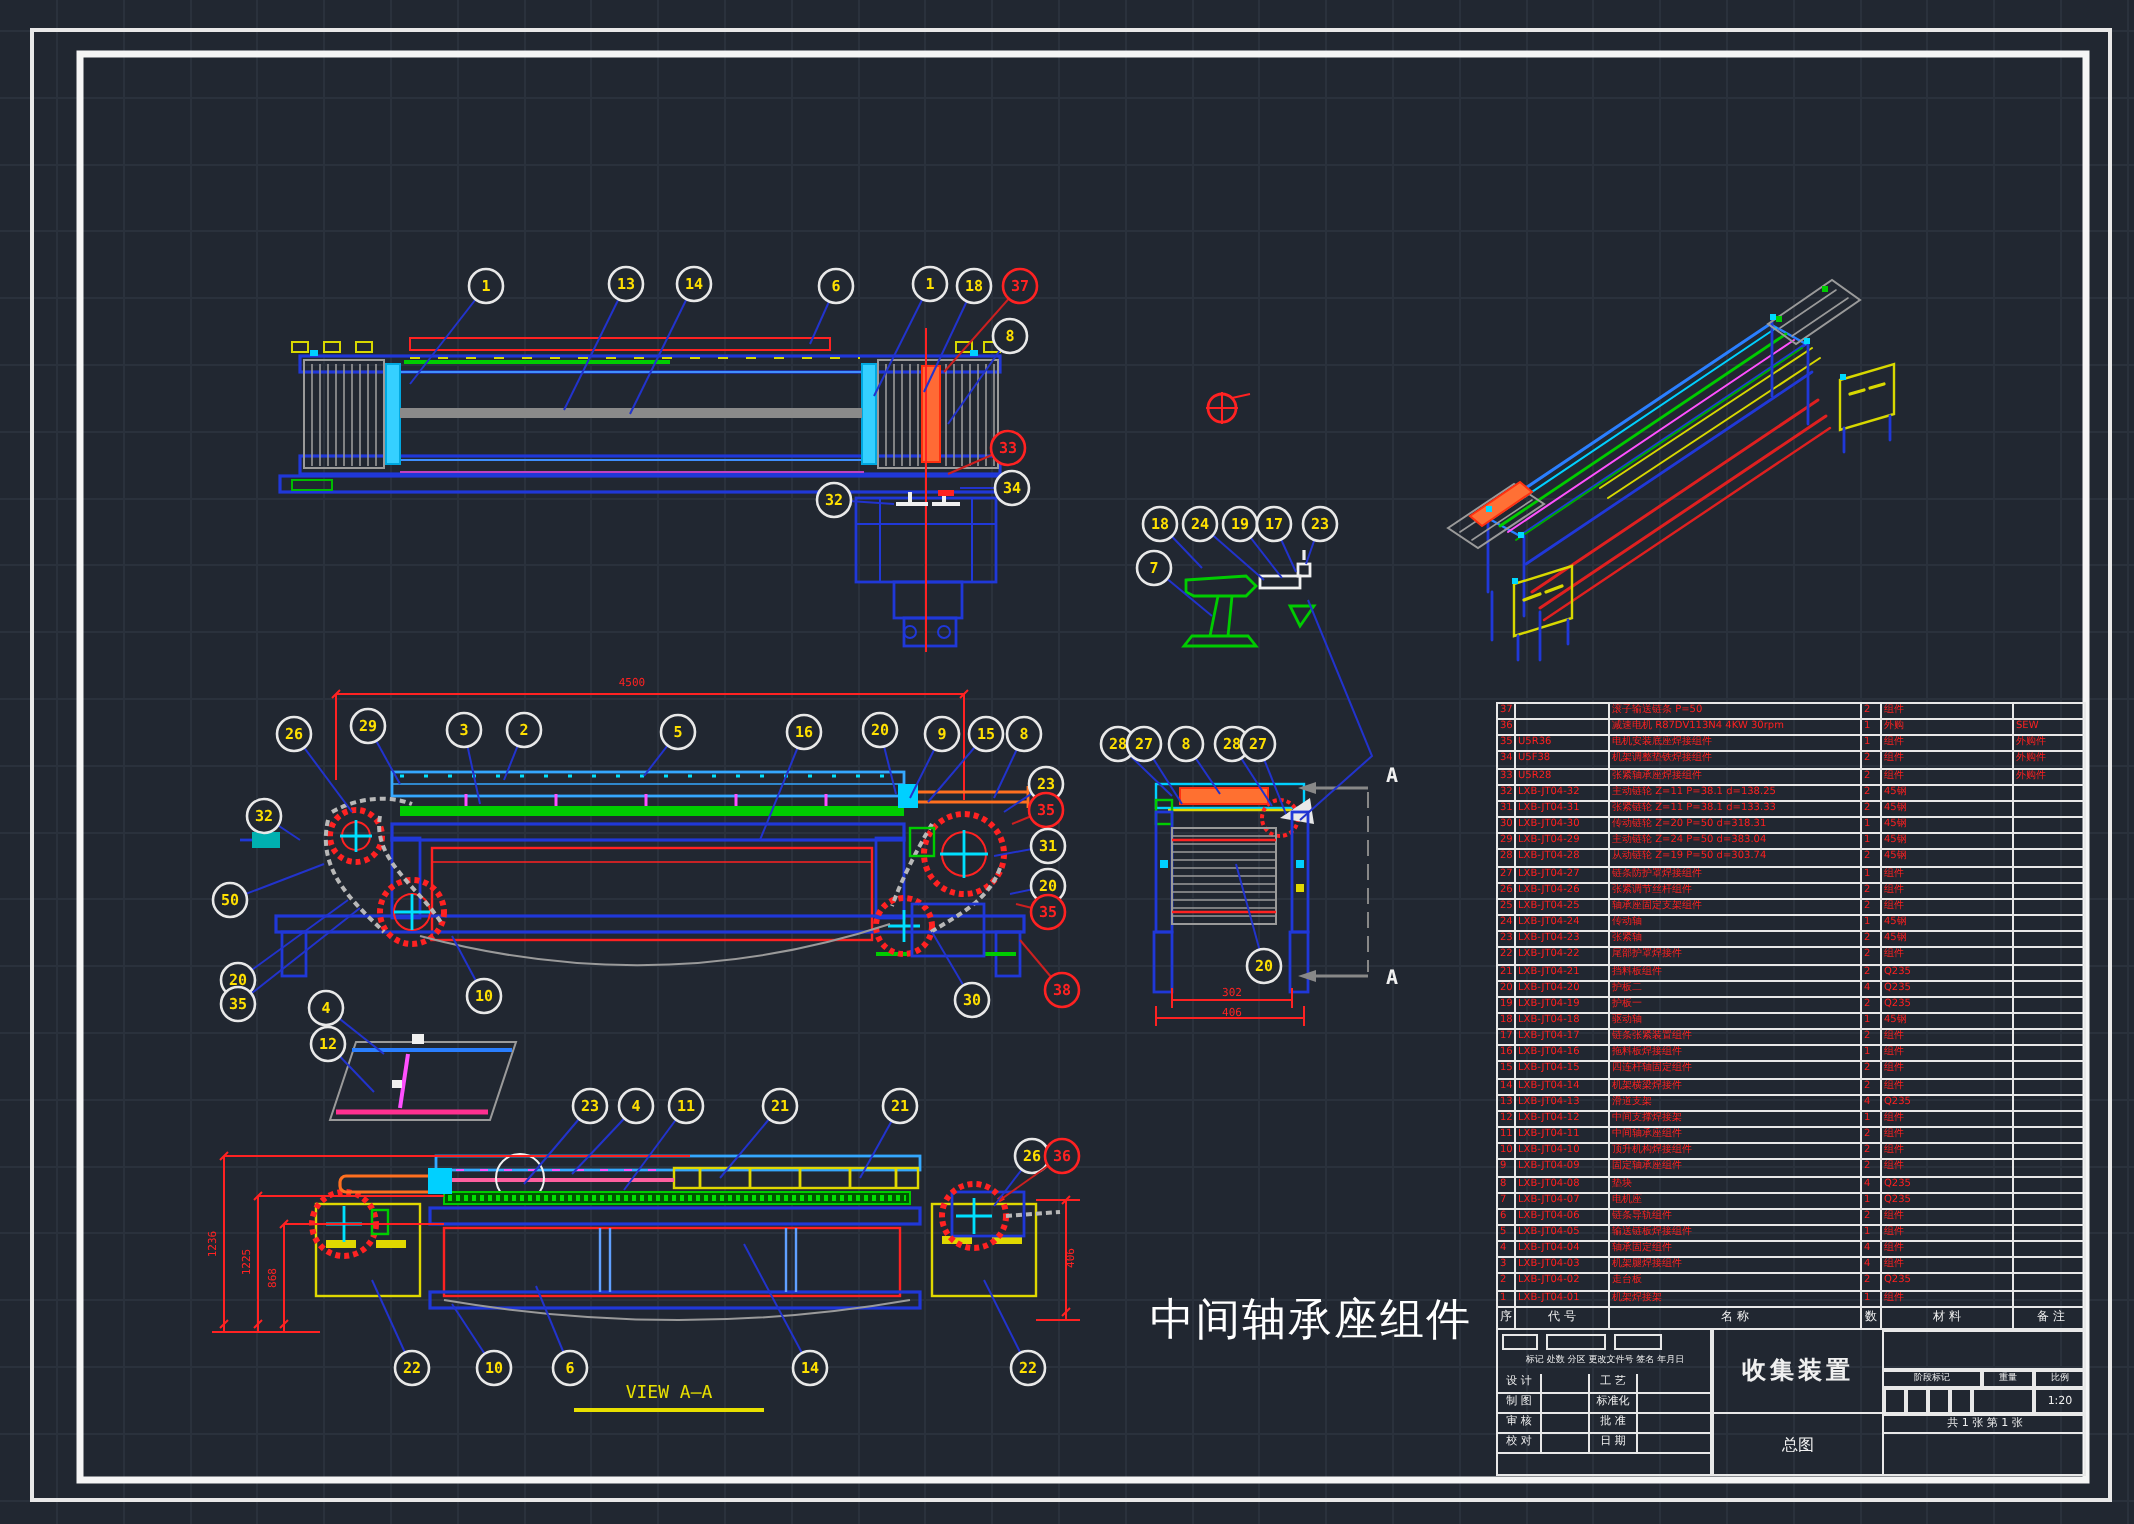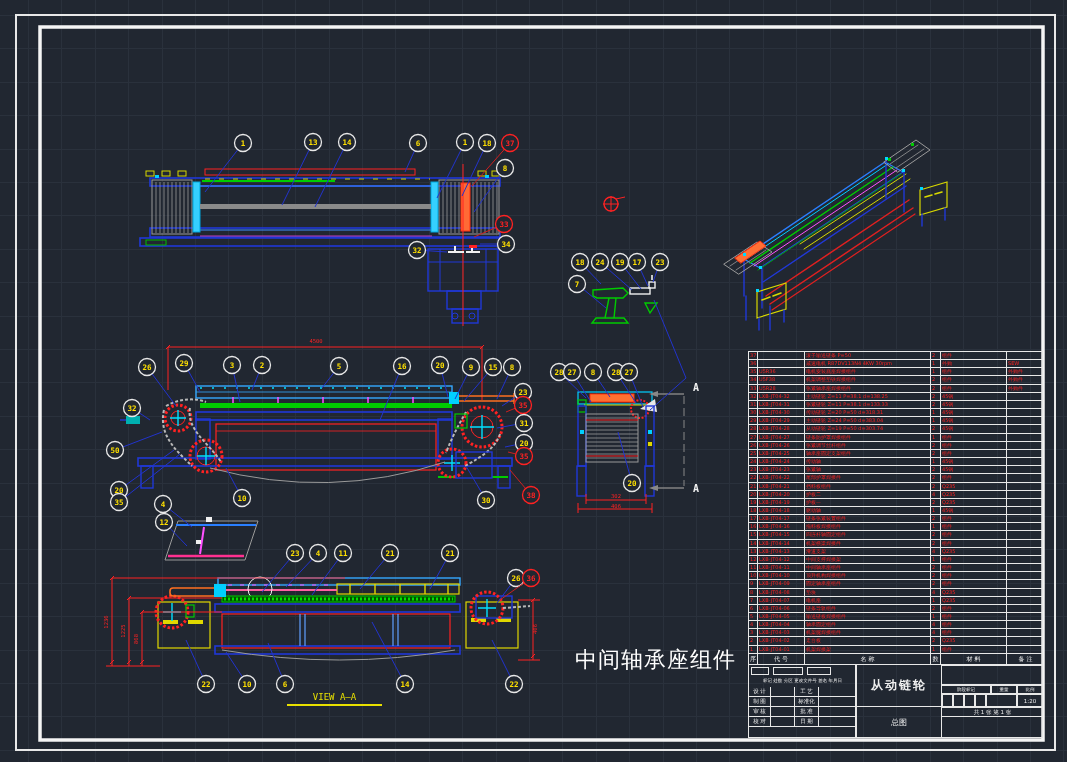--- a/index.html
+++ b/index.html
@@ -928,21 +928,21 @@
           </div>
           <div style="display: flex; height: 10px;">
             <div class="tb-lab" style="flex: 0 0 22px; border-right: 1px solid rgb(232, 232, 232); border-bottom: 1px solid rgb(232, 232, 232); box-sizing: border-box;">校 对</div>
             <div class="tb-lab" style="flex: 0 0 24px; border-right: 1px solid rgb(232, 232, 232); border-bottom: 1px solid rgb(232, 232, 232); box-sizing: border-box;"></div>
             <div class="tb-lab" style="flex: 0 0 24px; border-right: 1px solid rgb(232, 232, 232); border-bottom: 1px solid rgb(232, 232, 232); box-sizing: border-box;">日 期</div>
             <div class="tb-lab" style="flex: 0 0 37px; border-right: 1px solid rgb(232, 232, 232); border-bottom: 1px solid rgb(232, 232, 232); box-sizing: border-box;"></div>
           </div>
         </div>
     </div>
 
-    <div id="tb-title" class="tb tb-txt" style="left:107px;top:0;width:86px;height:42px;border-top:none;">从动链轮</div>
+    <div id="tb-title" class="tb tb-txt" style="left:107px;top:0;width:86px;height:42px;border-top:none;">收集装置</div>
     <div id="tb-sub" class="tb tb-txt" style="left:107px;top:42px;width:86px;height:30px;border-top:none;border-bottom:none;">总图</div>
 
     <div class="tb" style="left:193px;top:0;width:102px;height:72px;border:none;">
       <div class="tb" style="left:0;top:0;width:101px;height:20px;border-left:none;"></div>
       <div id="tb-stage" class="abs" style="left:0;top:20px;width:101px;height:9px;display:flex;">
           <div class="tb-tiny" style="flex: 0 0 49px; border-top: 1px solid rgb(232, 232, 232); border-right: 1px solid rgb(232, 232, 232); border-bottom: 1px solid rgb(232, 232, 232); border-image: initial; border-left: none; box-sizing: border-box;">阶段标记</div>
           <div class="tb-tiny" style="flex: 0 0 26px; border: 1px solid rgb(232, 232, 232); box-sizing: border-box;">重量</div>
           <div class="tb-tiny" style="flex: 0 0 26px; border: 1px solid rgb(232, 232, 232); box-sizing: border-box;">比例</div>
         </div>
       <div class="abs" style="left:0;top:29px;width:101px;height:13px;display:flex;">

